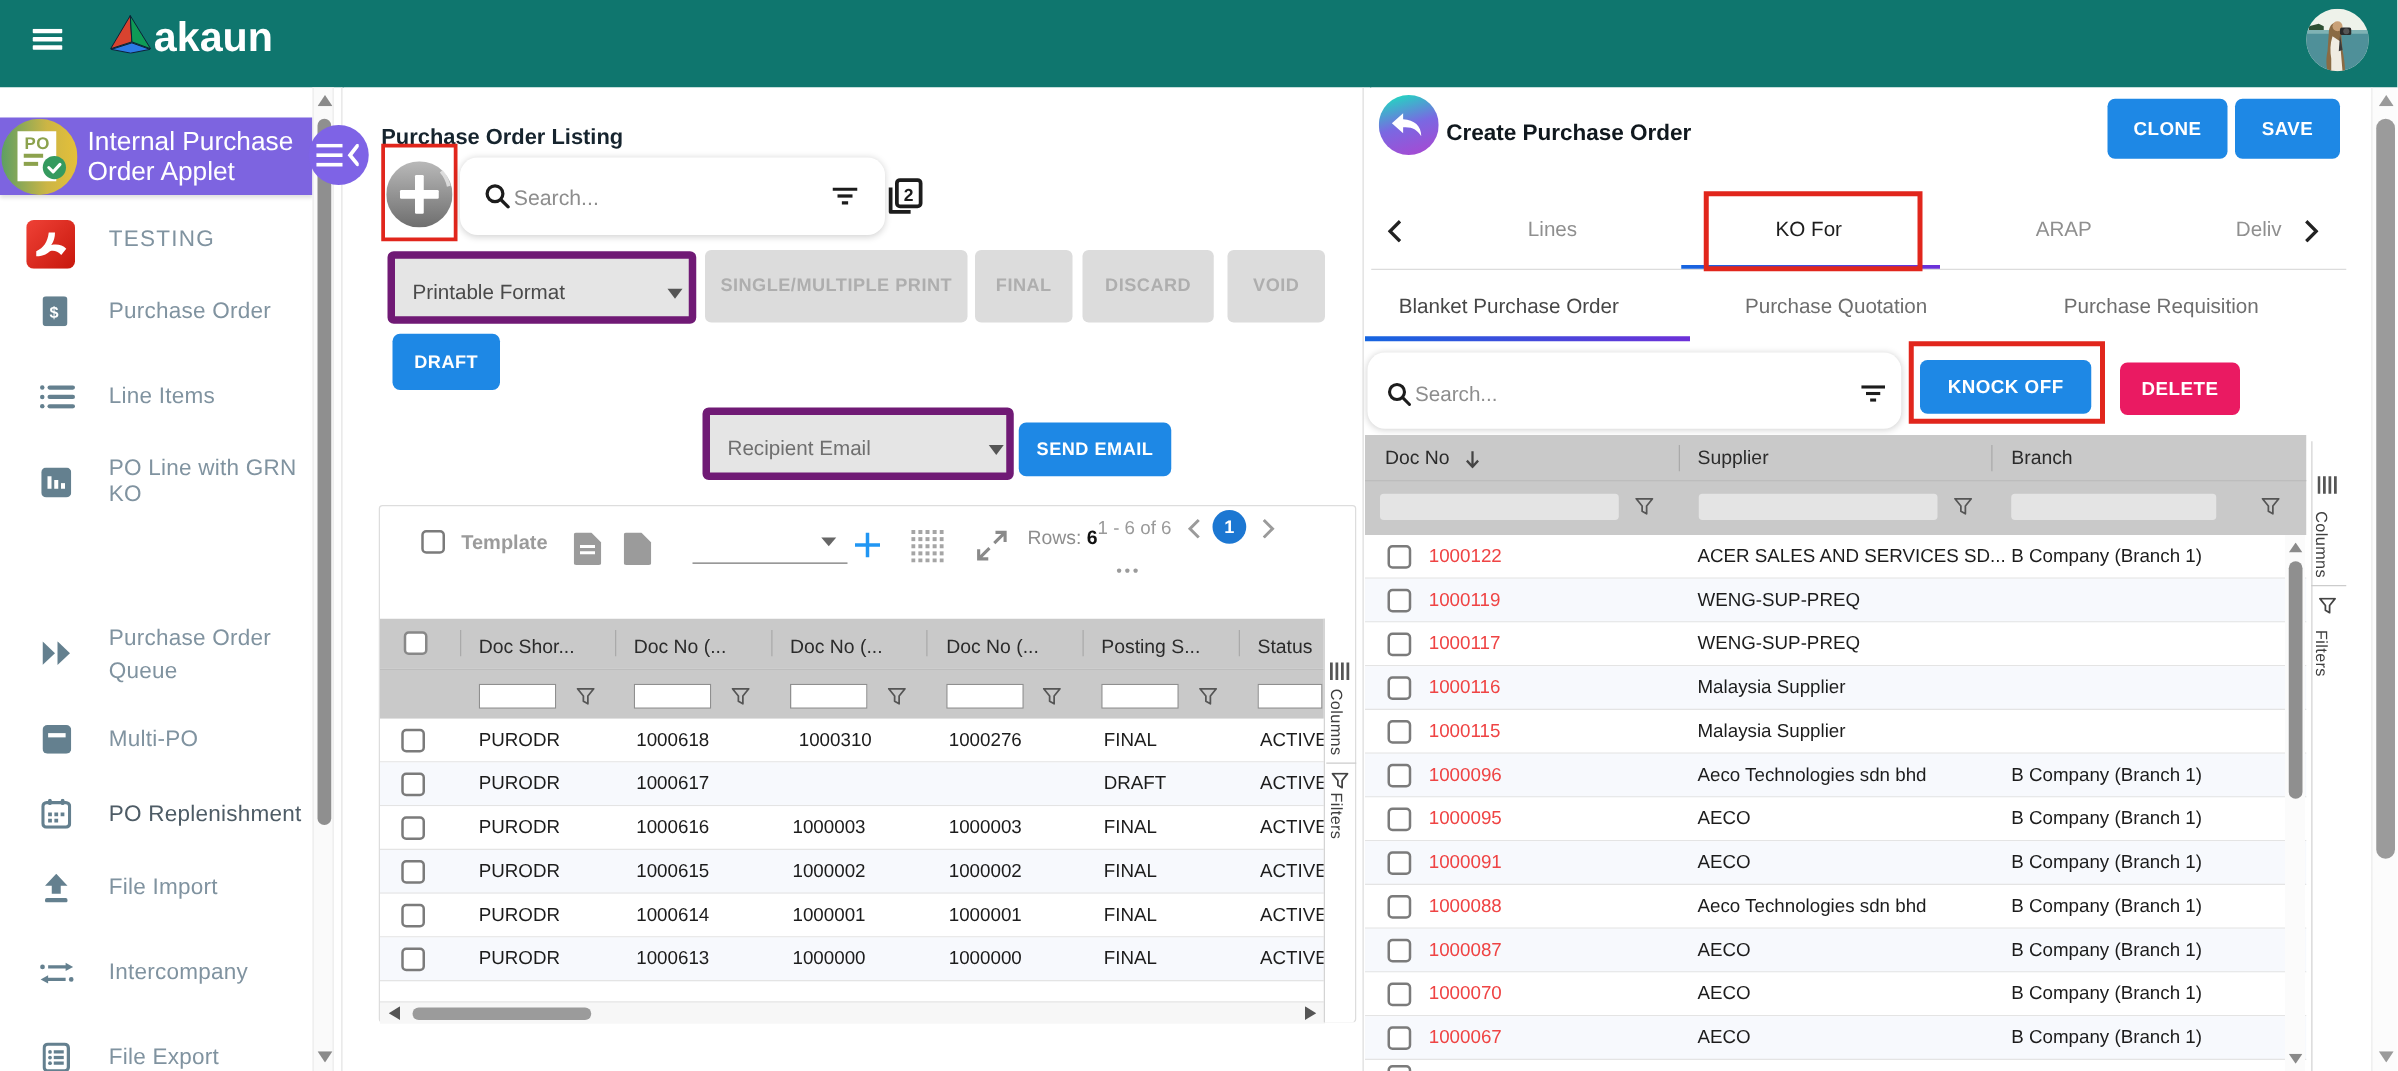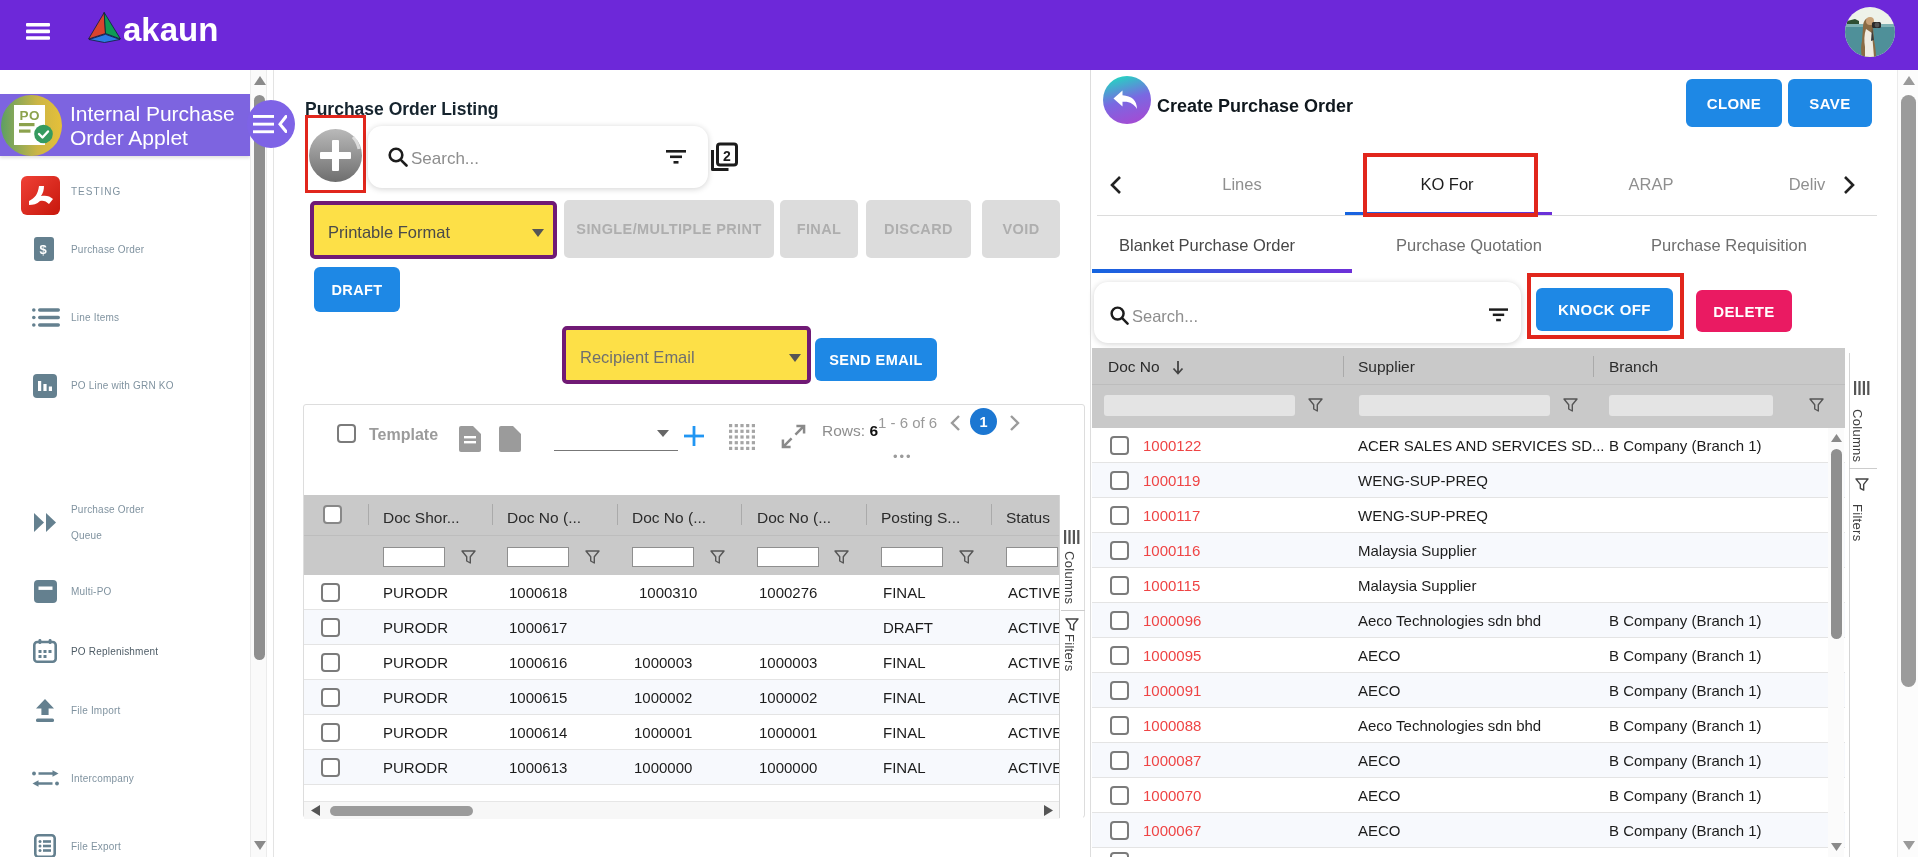--- a/index.html
+++ b/index.html
@@ -1,32 +1,32 @@
 <!DOCTYPE html>
 <html><head><meta charset="utf-8">
 <style>
 *{margin:0;padding:0;box-sizing:border-box}
 html,body{width:1918px;height:857px;overflow:hidden;font-family:"Liberation Sans",sans-serif;background:#fff;position:relative}
 .abs{position:absolute}
 
-#nav{position:absolute;left:0;top:0;width:1918px;height:70px;background:#6d28d9}
+#nav{position:absolute;left:0;top:0;width:1918px;height:70px;background:#0f766e}
 
 #side{position:absolute;left:0;top:70px;width:274px;height:787px;background:#fff;border-right:1px solid #e3e3e3}
 .banner{position:absolute;left:0;top:24px;width:250px;height:62px;background:#7d64e0;box-shadow:0 2px 3px rgba(0,0,0,.12)}
 .banner .txt{position:absolute;left:70px;top:8px;color:#fff;font-size:21px;line-height:23.5px;font-weight:400}
 .mi{position:absolute;left:0;width:250px;height:34px}
-.mi .lbl{position:absolute;left:71px;top:50%;transform:translateY(-50%);font-size:10px;color:#8093a0;letter-spacing:.2px}
+.mi .lbl{position:absolute;left:87px;top:50%;transform:translateY(-50%);font-size:18px;color:#8093a0;letter-spacing:.2px}
 .sbar{position:absolute;top:0;width:17px;background:#fafafa}
 
 #mid{position:absolute;left:275px;top:70px;width:821px;height:787px;background:#fff}
 .title{position:absolute;left:30px;top:29px;font-size:17.5px;font-weight:700;color:#16242e}
 .redbox{position:absolute;border:3px solid #e1261c}
 .searchbox{position:absolute;background:#fff;border-radius:14px;box-shadow:0 1px 6px rgba(0,0,0,.18)}
 .sch-txt{position:absolute;color:#8d8d8d;font-size:17px}
-.selbox{position:absolute;border:4px solid #701a75;border-radius:5px;background:#fde047}
+.selbox{position:absolute;border:6px solid #701a75;border-radius:5px;background:#e5e5e5}
 .gbtn{position:absolute;background:#dcdcdc;color:#aeaeae;font-weight:700;font-size:14.5px;border-radius:5px;display:flex;align-items:center;justify-content:center;letter-spacing:.4px}
 .bbtn{position:absolute;background:#1e88e5;color:#fff;font-weight:700;font-size:14.5px;border-radius:6px;display:flex;align-items:center;justify-content:center;letter-spacing:.4px}
 .caret{position:absolute;width:0;height:0;border-left:6.5px solid transparent;border-right:6.5px solid transparent;border-top:8px solid #555}
 
 .gridwrap{position:absolute;border:1px solid #ddd;background:#fff}
 .ghead{position:absolute;background:#c9c9c9}
 .gsep{position:absolute;width:1px;background:#aaa}
 .hcell{position:absolute;font-size:15.5px;color:#2b2b2b;font-weight:400}
 .finput{position:absolute;height:20px;background:#fff;border:1px solid #8f8f8f}
 .row{position:absolute;width:100%;border-bottom:1px solid #e4e4e4;background:#fff}

